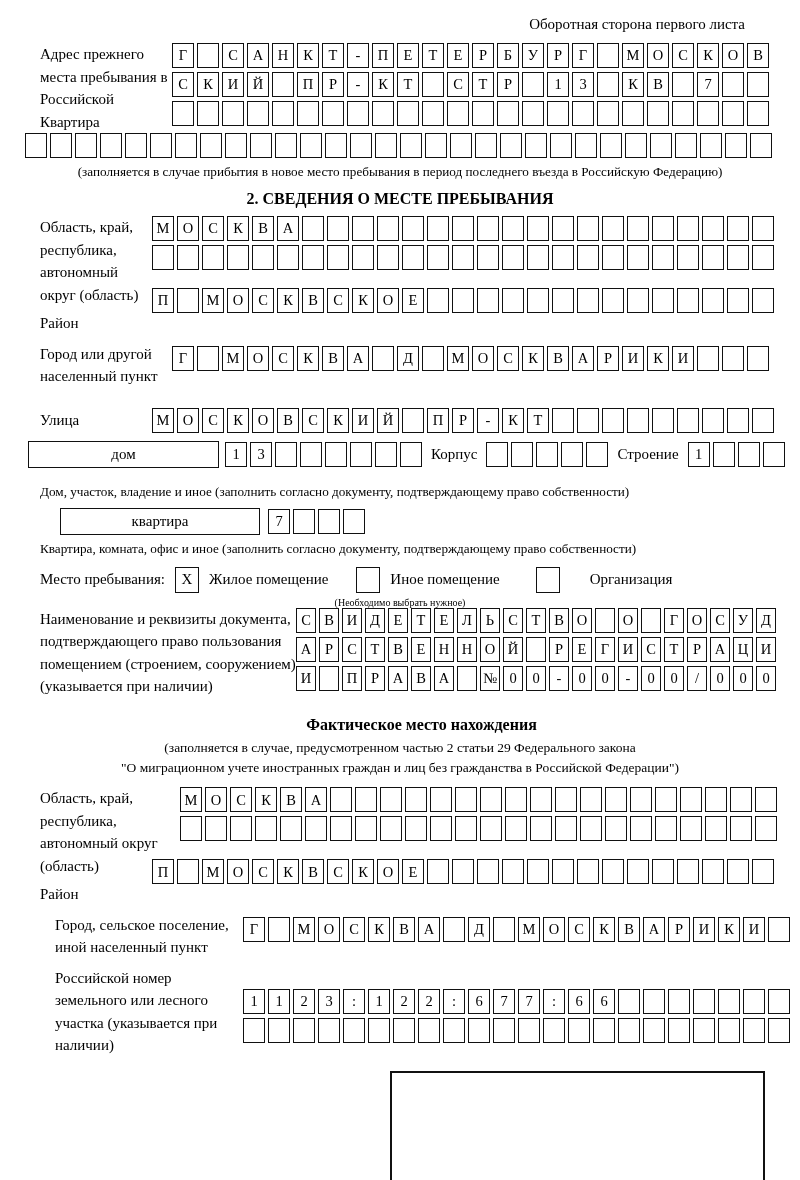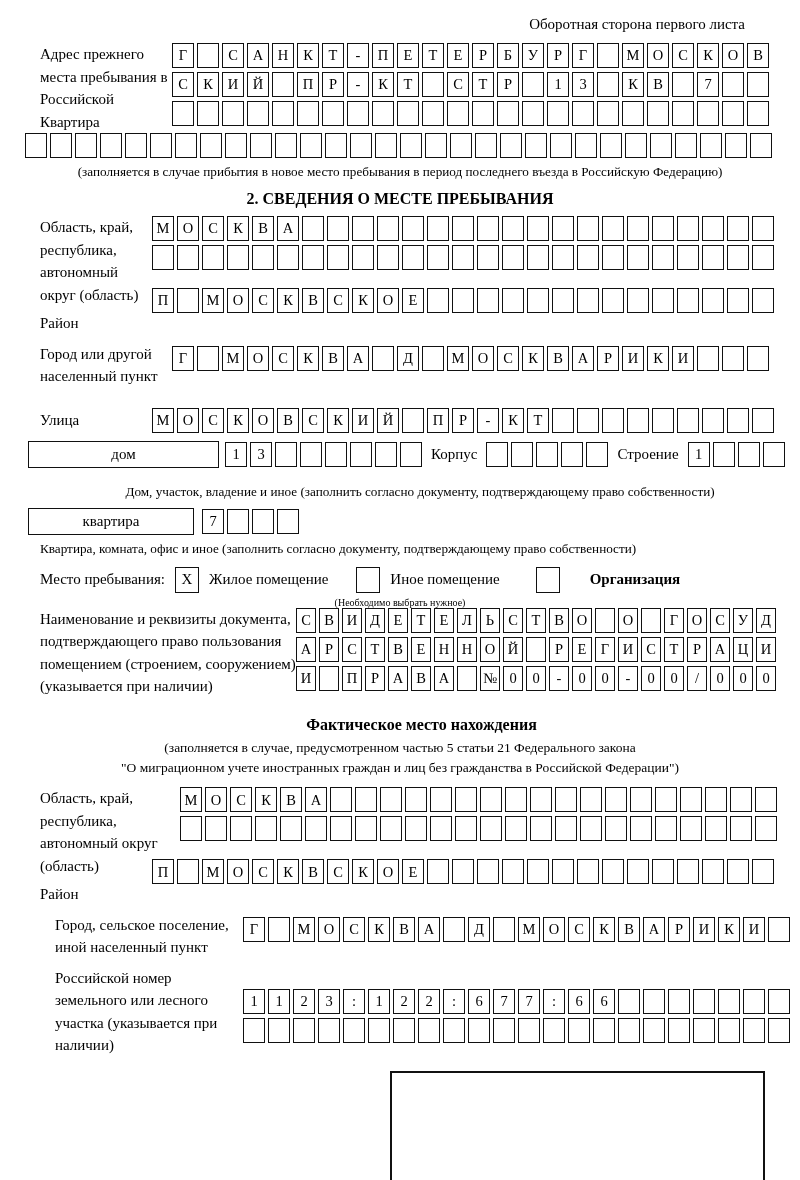--- a/index.html
+++ b/index.html
@@ -41,21 +41,21 @@
   .lbl-256 { width:256px; }
 
   
   .house-row { display:flex; align-items:center; margin:8px 0 0 28px; gap:6px; }
   .field-box {
     border:1.6px solid #111; height:27px;
     display:flex; align-items:center; justify-content:center;
     font-size:15px; flex:none;
   }
   .dom-box { width:191px; }
-  .kv-box  { width:166px; }
+  .kv-box  { width:200px;margin-left:32px; }
   .inline-lbl { padding:0 3px; flex:none; }
 
   .apt-row { display:flex; align-items:center; margin:8px 0 0 28px; gap:8px; }
 
   
   .stay-row { display:flex; align-items:center; margin:10px 16px 0 40px; }
   .checkbox {
     width:24px; height:26px; border:1.6px solid #111; flex:none;
     display:flex; align-items:center; justify-content:center;
     font-size:15px; margin:0 10px 0 10px;
@@ -370,41 +370,41 @@
       <span class="cell"></span>
     </div>
   <div class="inline-lbl">Строение</div>
   <div class="cells">
       <span class="cell">1</span>
       <span class="cell"></span>
       <span class="cell"></span>
       <span class="cell"></span>
     </div>
 </div>
-<div class="caption" style="text-align:center; margin-left:40px;margin-top:16px;">Дом, участок, владение и иное (заполнить согласно документу, подтверждающему право собственности)</div>
+<div class="caption" style="text-align:left; margin-left:40px;margin-top:16px;">Дом, участок, владение и иное (заполнить согласно документу, подтверждающему право собственности)</div>
 
 <div class="apt-row">
   <div class="field-box kv-box">квартира</div>
   <div class="cells">
       <span class="cell">7</span>
       <span class="cell"></span>
       <span class="cell"></span>
       <span class="cell"></span>
     </div>
 </div>
 <div class="caption" style="text-align:left; margin-left:40px;">Квартира, комната, офис и иное (заполнить согласно документу, подтверждающему право собственности)</div>
 
 <div class="stay-row">
   <div class="flabel">Место пребывания:</div>
   <span class="checkbox">X</span>
   <span>Жилое помещение</span>
   <span class="checkbox" style="margin-left:28px;"></span>
   <span>Иное помещение</span>
   <span class="checkbox" style="margin-left:36px;"></span>
-  <span style="margin-left:20px;font-weight:bold;">Организация</span>
+  <span style="margin-left:20px;">Организация</span>
 </div>
 <div class="stay-note">(Необходимо выбрать нужное)</div>
 
 <div class="doc-group">
   <div class="flabel lbl-256">Наименование и реквизиты документа, подтверждающего право пользования помещением (строением, сооружением) (указывается при наличии)</div>
   <div class="rowstack">
     <div class="cells small">
         <span class="cell">С</span>
         <span class="cell">В</span>
         <span class="cell">И</span>
@@ -471,21 +471,21 @@
         <span class="cell">/</span>
         <span class="cell">0</span>
         <span class="cell">0</span>
         <span class="cell">0</span>
       </div>
   </div>
 </div>
 
 <div class="sec-title" style="margin-top:18px;padding-left:43px;">Фактическое место нахождения</div>
 <div class="sub-caption">
-  <div>(заполняется в случае, предусмотренном частью 5 статьи 21 Федерального закона</div>
+  <div>(заполняется в случае, предусмотренном частью 2 статьи 29 Федерального закона</div>
   <div>"О миграционном учете иностранных граждан и лиц без гражданства в Российской Федерации")</div>
 </div>
 
 <div class="group frow">
   <div class="flabel lbl-140">
     <div>Область, край, республика, автономный округ (область)</div>
     <div style="margin-top:6px;">Район</div>
   </div>
   <div class="rowstack">
     <div class="cells">

